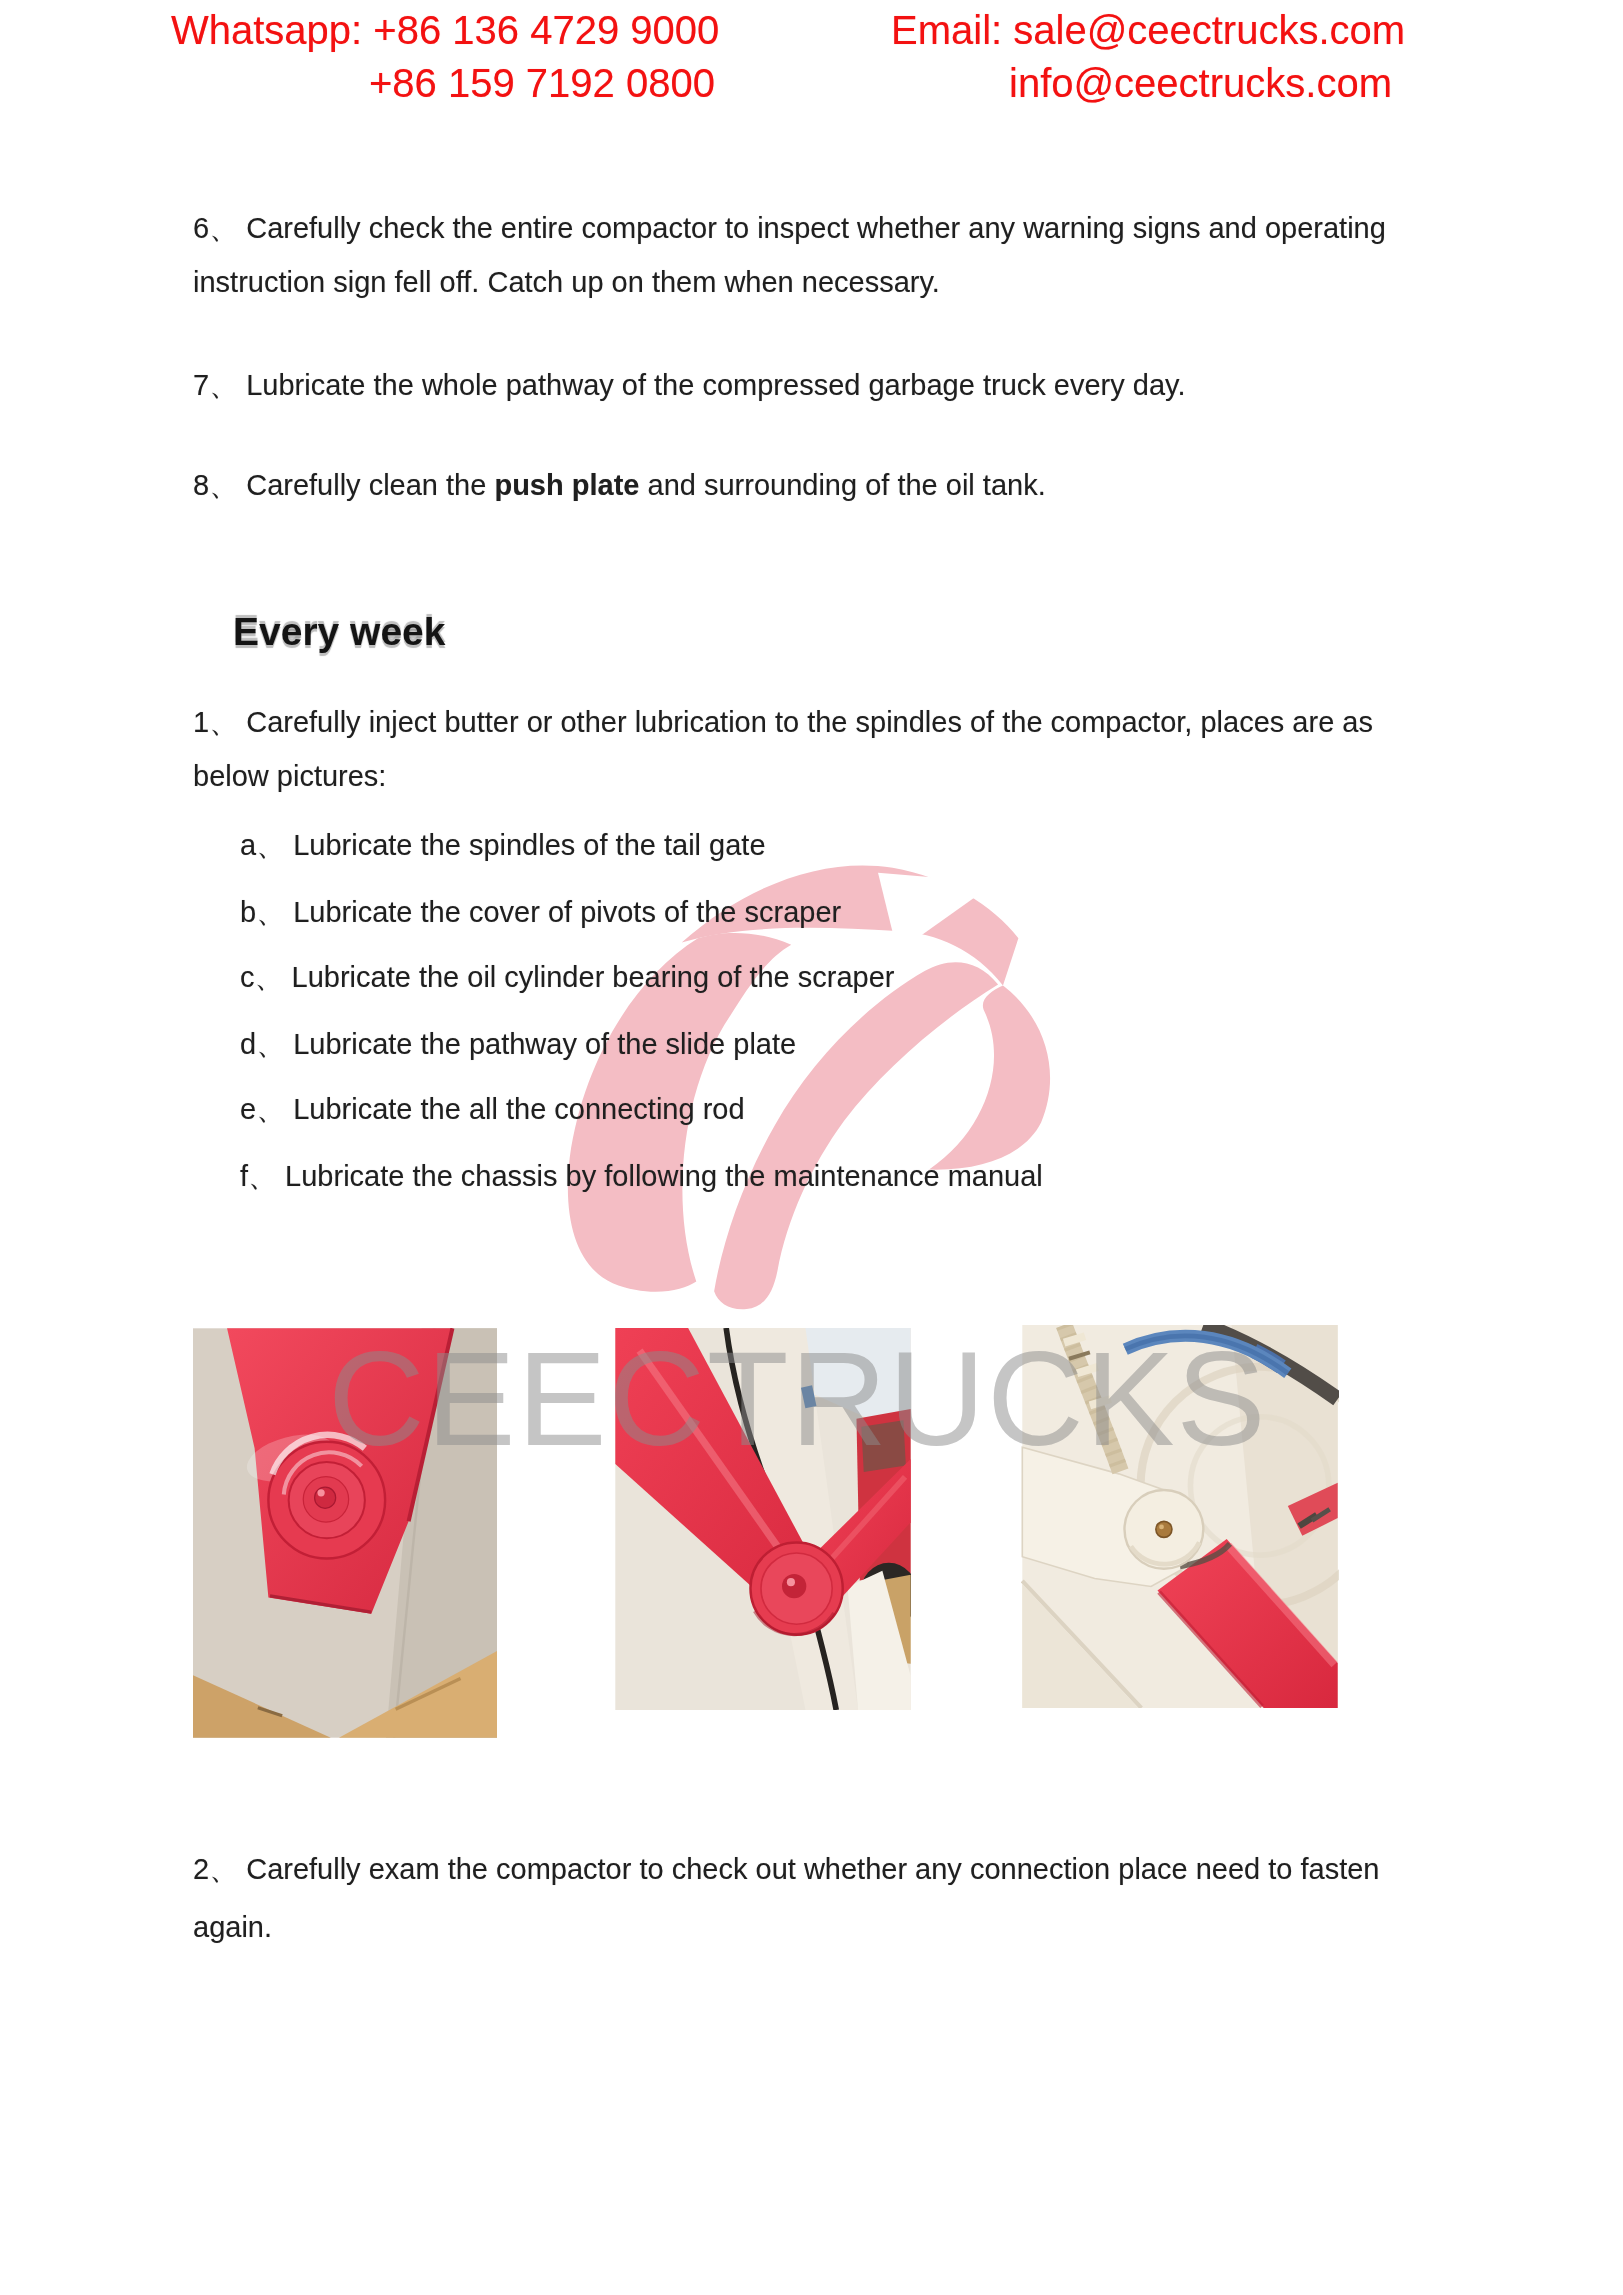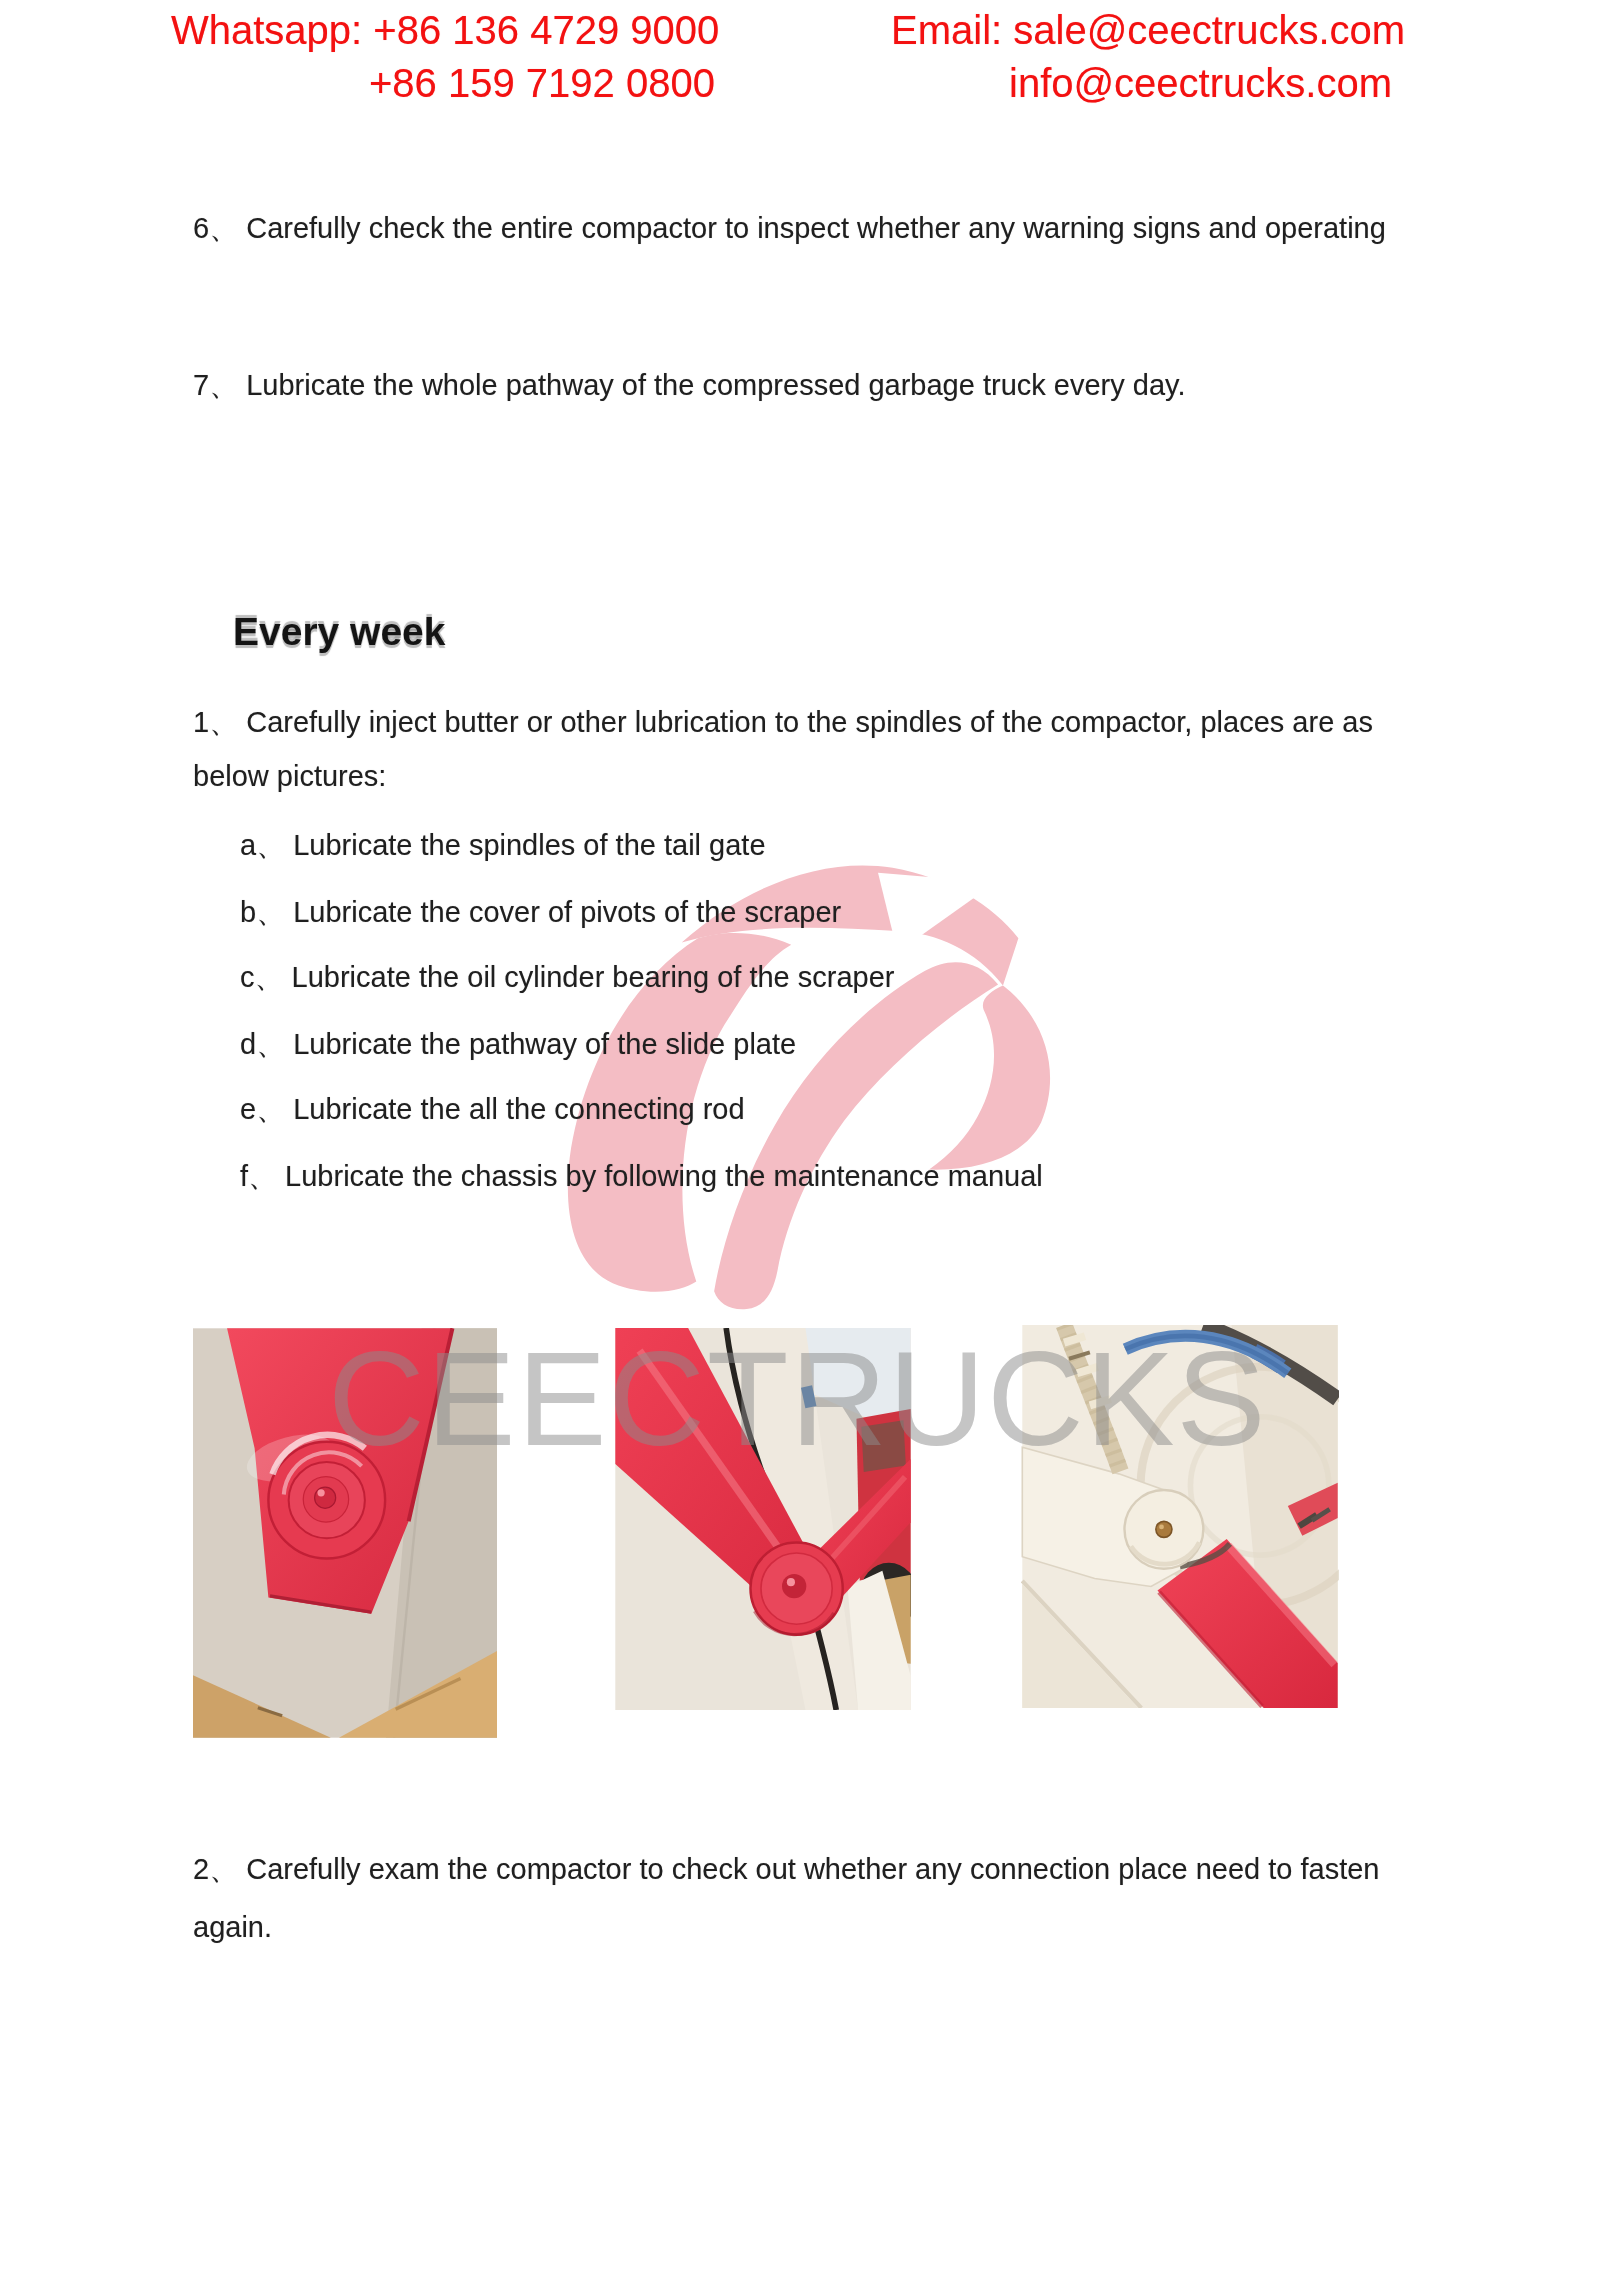--- a/index.html
+++ b/index.html
@@ -78,21 +78,23 @@
 
     <path class="logo-pink" d="M 540 152 C 470 195, 400 255, 350 320 C 310 375, 280 440, 268 505 C 262 535, 250 550, 230 552 C 210 554, 195 545, 190 530 C 200 470, 225 395, 265 325 C 310 245, 380 175, 450 135 C 480 118, 515 120, 540 152 Z"></path>
   </svg>
 
   <div class="line red" style="left:171px;top:9.7px">Whatsapp: +86 136 4729 9000</div>
   <div class="line red" style="left:369px;top:63px">+86 159 7192 0800</div>
   <div class="line red" style="left:1009px;top:63px">info@ceectrucks.com</div>
   <div class="line red" style="left:891px;top:9.7px">Email: sale@ceectrucks.com</div>
 
   <div class="line" style="left:193px;top:214px">6、 Carefully check the entire compactor to inspect whether any warning signs and operating</div>
+  <div class="line" style="left:193px;top:268px">instruction sign fell off. Catch up on them when necessary.</div>
   <div class="line" style="left:193px;top:371px">7、 Lubricate the whole pathway of the compressed garbage truck every day.</div>
+  <div class="line" style="left:193px;top:471px"><span>8、 Carefully clean the </span><span class="bold">push plate</span><span> and surrounding of the oil tank.</span></div>
 
   <div class="line heading" style="left:193px;top:612px">Every week</div>
   <div class="line" style="left:193px;top:708px">1、 Carefully inject butter or other lubrication to the spindles of the compactor, places are as</div>
   <div class="line" style="left:193px;top:762px">below pictures:</div>
   <div class="line" style="left:240px;top:898px">b、 Lubricate the cover of pivots of the scraper</div>
   <div class="line" style="left:240px;top:831px">a、 Lubricate the spindles of the tail gate</div>
   <div class="line" style="left:240px;top:963px">c、 Lubricate the oil cylinder bearing of the scraper</div>
   <div class="line" style="left:240px;top:1030px">d、 Lubricate the pathway of the slide plate</div>
   <div class="line" style="left:240px;top:1095px">e、 Lubricate the all the connecting rod</div>
   <div class="line" style="left:240px;top:1162px">f、 Lubricate the chassis by following the maintenance manual</div>

